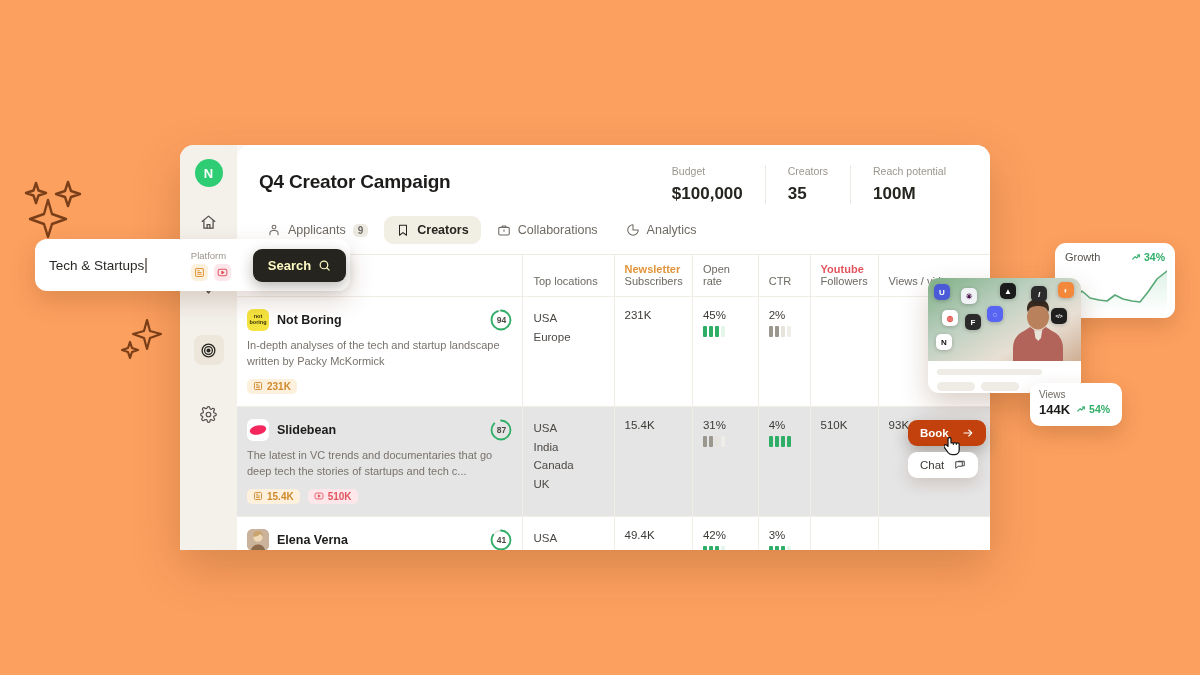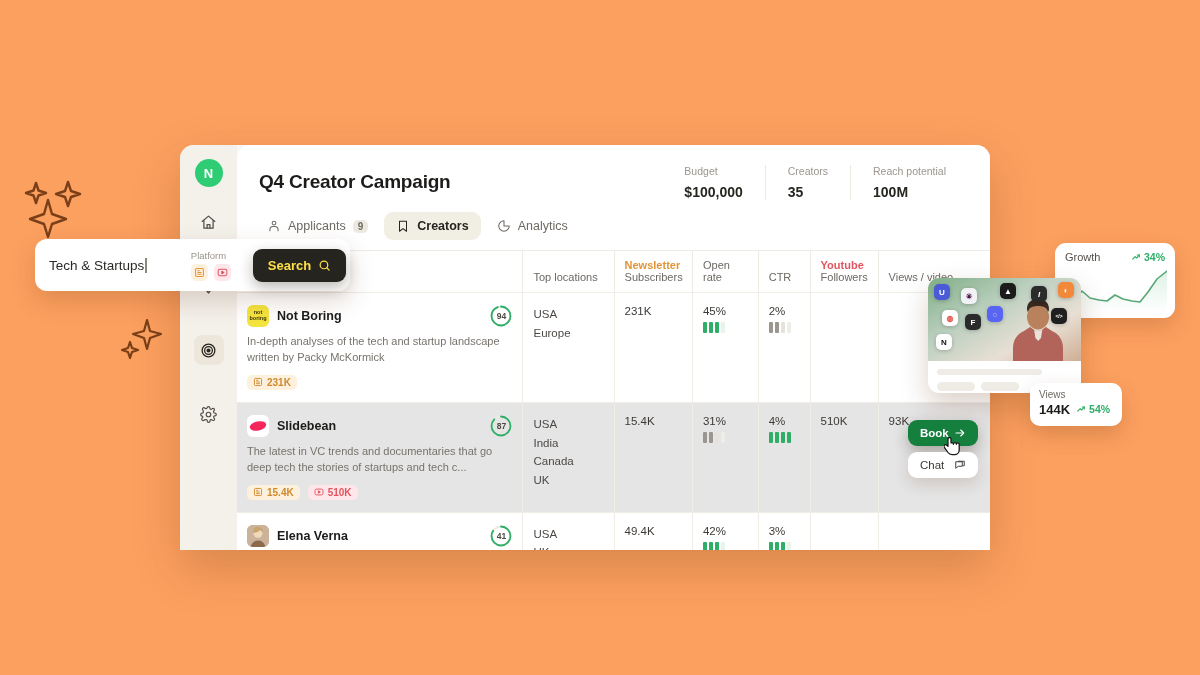--- a/index.html
+++ b/index.html
@@ -53,21 +53,21 @@
 
   
   #app-header { padding: 20px 22px 0 22px; display: flex;
                 align-items: flex-start; justify-content: space-between; }
   #page-title { font-size: 19px; font-weight: 700; color: #1d1c1a;
                 letter-spacing: -.2px; padding-top: 6px; }
   #header-stats { display: flex; align-items: flex-start; }
   .stat { padding: 0 22px; border-left: 1px solid #ece9e3; }
   .stat:first-child { border-left: none; }
   .stat-label { font-size: 10.5px; color: #9b968e; margin-bottom: 4px; }
-  .stat-value { font-size: 14px; color: #26251f; font-weight: 600; margin-top: 7px; }
+  .stat-value { font-size: 17px; color: #26251f; font-weight: 600; margin-top: 7px; }
 
   
   #tabs { display: flex; align-items: center; gap: 4px;
           padding: 12px 22px 0 18px; }
   .tab { display: flex; align-items: center; gap: 7px;
          padding: 7px 12px; border-radius: 9px;
          font-size: 12.5px; color: #6f6a63; white-space: nowrap; }
   .tab.active { background: #f1eee4; color: #26251f; font-weight: 600; }
   .tab svg { width: 14px; height: 14px; }
   .tab-badge { background: #ece9e0; color: #6f6a63; font-size: 10px;
@@ -138,21 +138,21 @@
   #search-divider { width: 1px; height: 26px; background: #ece9e3; }
   #platform-block { display: flex; flex-direction: column; gap: 3px; }
   #platform-label { font-size: 9.5px; color: #9b968e; }
   #platform-icons { display: flex; gap: 6px; }
   .plat-icon { width: 17px; height: 17px; border-radius: 5px;
                display: flex; align-items: center; justify-content: center; }
   .plat-newsletter { background: #fdf0dd; color: #e2943a; }
   .plat-youtube { background: #fde7ea; color: #e2555f; }
   .plat-icon svg { width: 11px; height: 11px; }
   #search-button {
-    margin-left: auto; background: #26241f; color: #fde047;
+    margin-left: auto; background: #26241f; color: #fef9c3;
     border-radius: 9px; padding: 9px 15px;
     font-size: 13px; font-weight: 600;
     display: flex; align-items: center; gap: 7px;
     box-shadow: 0 5px 14px rgba(30,20,10,.3);
   }
   #search-button svg { width: 13px; height: 13px; }
 
   
   #growth-card {
     left: 1055px; top: 243px; width: 120px; height: 75px;
@@ -189,22 +189,22 @@
     background: #fff; border-radius: 10px;
     box-shadow: 0 9px 22px rgba(90,40,10,.2);
     padding: 6px 9px;
   }
   #views-label { font-size: 10px; color: #6f6a63; }
   #views-row { display: flex; align-items: baseline; gap: 6px; margin-top: 2px; }
   #views-value { font-size: 13px; font-weight: 700; color: #1d1c1a; }
 
   
   #book-button {
-    left: 908px; top: 420px; width: 70px;
-    background: #15803d; color: #fff; border-radius: 9px;
+    left: 908px; top: 420px; width: 78px;
+    background: #c2410c; color: #fff; border-radius: 9px;
     padding: 7px 12px; font-size: 11.5px; font-weight: 600;
     display: flex; align-items: center; justify-content: space-between;
     box-shadow: 0 6px 16px rgba(30,20,10,.3);
   }
   #chat-button {
     left: 908px; top: 452px; width: 70px;
     background: #fff; color: #3d3a36; border-radius: 9px;
     padding: 7px 12px; font-size: 11.5px; font-weight: 500;
     display: flex; align-items: center; justify-content: space-between;
     box-shadow: 0 6px 16px rgba(90,40,10,.16);
@@ -292,20 +292,28 @@
             <path d="M5 20v-1.5A5.5 5.5 0 0 1 10.5 13h3A5.5 5.5 0 0 1 19 18.5V20"></path>
         </svg>
         <span>Applicants</span>
         <span class="tab-badge">9</span>
       </div>
       <div class="tab active">
         <svg viewBox="0 0 24 24" fill="none" stroke="currentColor" stroke-width="1.8" stroke-linejoin="round">
           <path d="M6 4h12v17l-6-4.5L6 21V4Z"></path>
         </svg>
         <span>Creators</span>
+      </div>
+      <div class="tab">
+        <svg viewBox="0 0 24 24" fill="none" stroke="currentColor" stroke-width="1.8" stroke-linejoin="round">
+          <rect x="3" y="7.5" width="18" height="13" rx="2"></rect>
+            <path d="M9 7.5V5h6v2.5"></path>
+            <path d="M12 11v4"></path>
+        </svg>
+        <span>Collaborations</span>
       </div>
       <div class="tab">
         <svg viewBox="0 0 24 24" fill="none" stroke="currentColor" stroke-width="1.8" stroke-linejoin="round">
           <path d="M21 12a9 9 0 1 1-9-9v9h9Z"></path>
         </svg>
         <span>Analytics</span>
       </div>
     </div>
 
     <div id="table-wrap">

